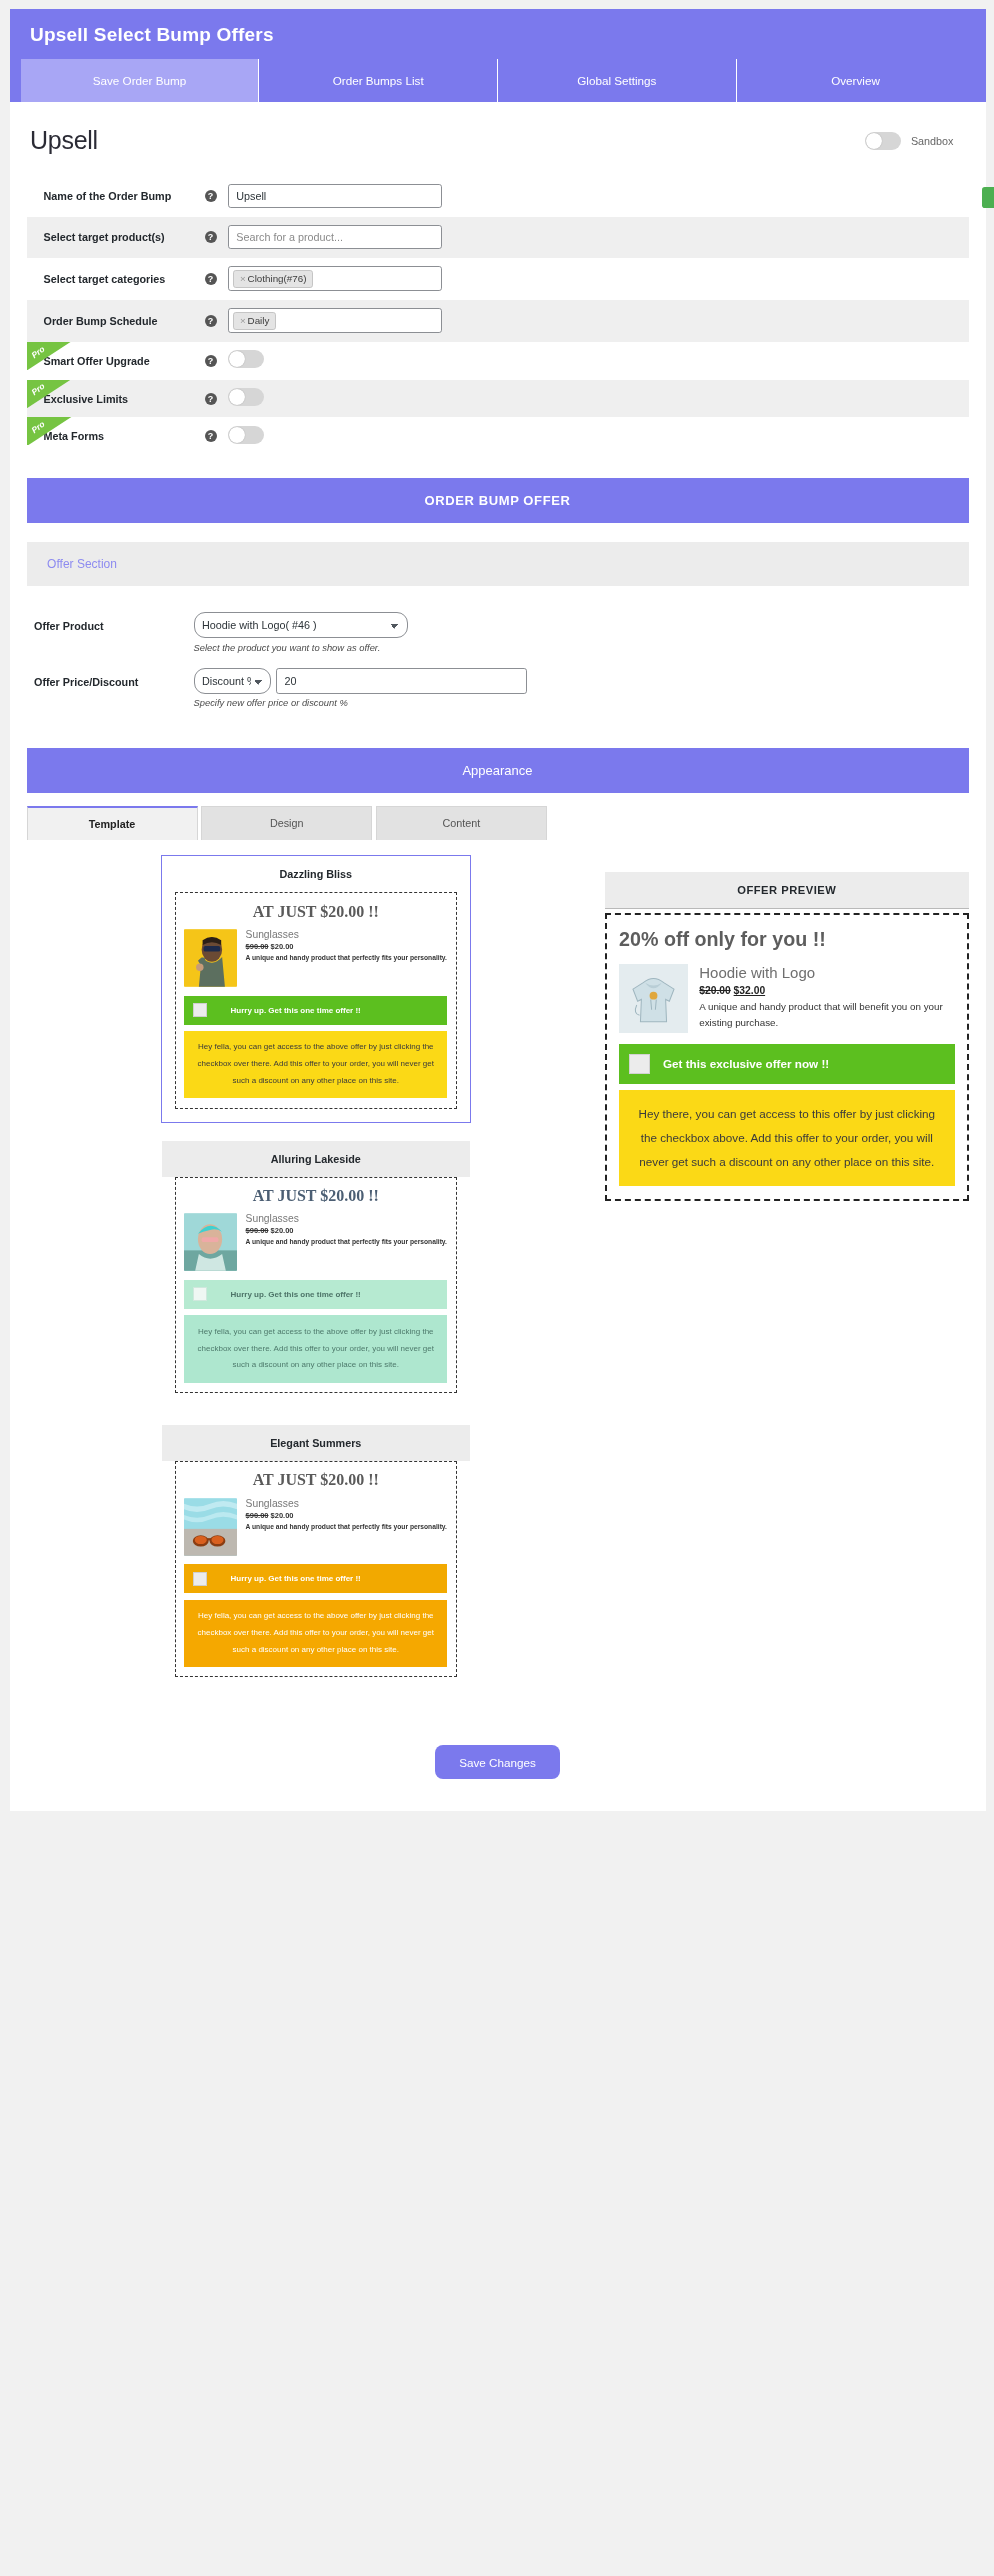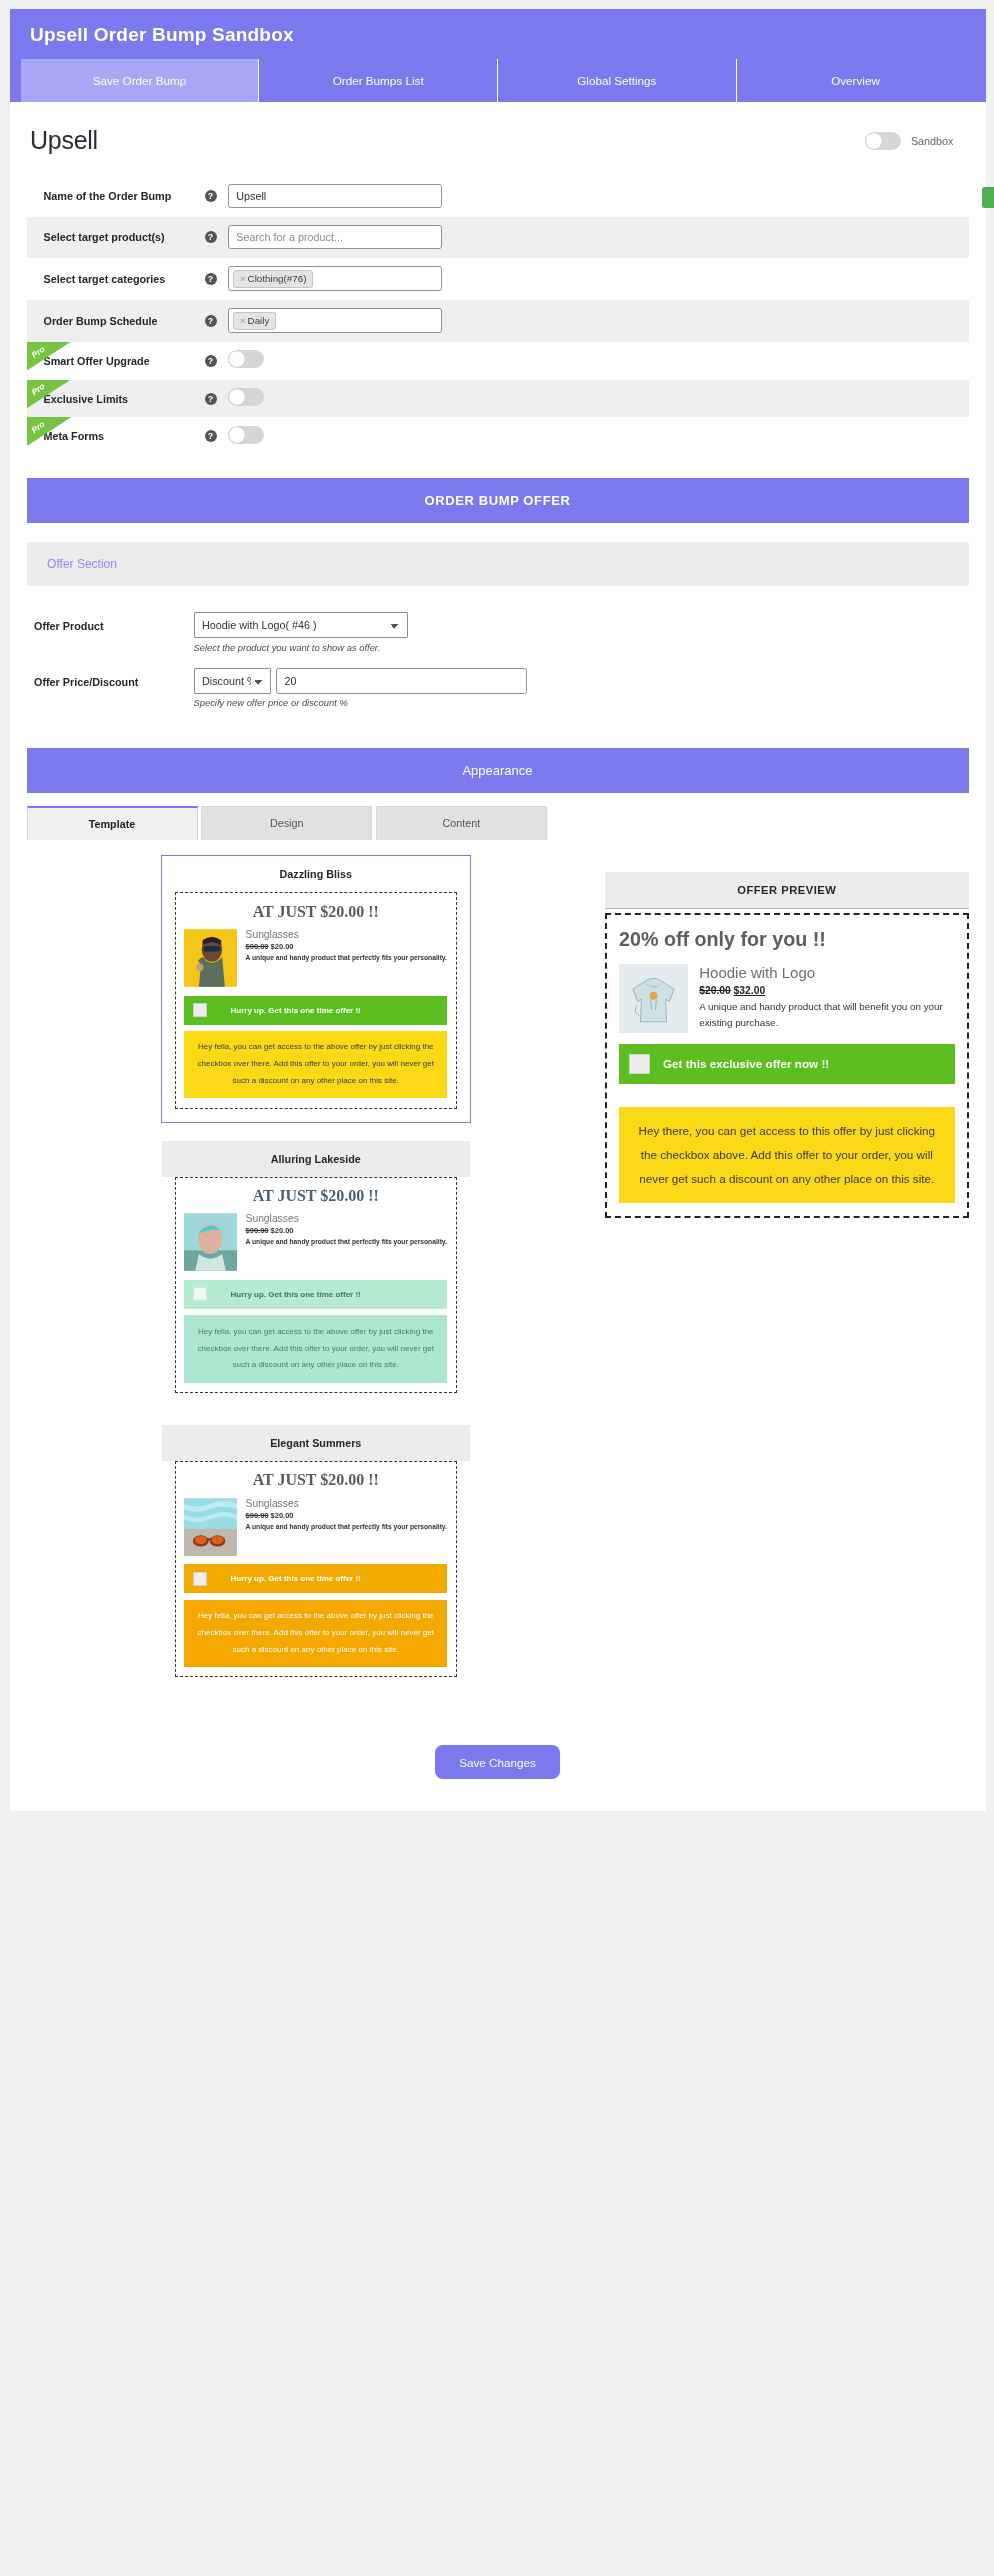--- a/index.html
+++ b/index.html
@@ -190,21 +190,21 @@
     font-weight: 700;
     color: #23282d;
     padding-left: 7.5px;
     padding-top: 8.4px;
   }
   .ocontrol { flex: 1; }
   .sel {
     width: 214px;
     height: 26px;
     border: 0.9px solid #8c8f94;
-    border-radius: 1px;
+    border-radius: 11px;
     font-size: 10.8px;
     color: #2c3338;
     background: #fff;
     padding: 0 22.5px 0 7.5px;
     font-family: "Liberation Sans", sans-serif;
     appearance: none;
     background-image: linear-gradient(45deg, transparent 50%, #50575e 50%), linear-gradient(135deg, #50575e 50%, transparent 50%);
     background-position: calc(100% - 12px) 11.2px, calc(100% - 7.5px) 11.2px;
     background-size: 4.7px 4.7px, 4.7px 4.7px;
     background-repeat: no-repeat;
@@ -367,21 +367,21 @@
   .pv-price { font-size: 10.3px; font-weight: 700; color: #222; margin-bottom: 3.7px; }
   .pv-price s { text-decoration: line-through; }
   .pv-price u { text-decoration: underline; }
   .pv-desc { font-size: 9.8px; color: #333; line-height: 1.55; }
   .pv-cta {
     background: #5cbf1f;
     display: flex;
     align-items: center;
     gap: 13px;
     padding: 9.4px 10.3px;
-    margin-bottom: 23px;
+    margin-bottom: 6px;
   }
   .pv-cta .box {
     width: 20.6px; height: 20.6px;
     background: #ececec;
     border: 0.9px solid #d2d2d2;
     flex: none;
   }
   .pv-cta .txt { font-size: 11.7px; font-weight: 700; color: #fff; }
   .pv-blurb {
     background: #fbd916;
@@ -413,21 +413,21 @@
     border-radius: 2.8px 0 0 2.8px;
   }
 </style>
 </head>
 <body>
 
 <div class="page">
   <div class="wrap">
 
     <div class="app-header">
-      <div class="app-title">Upsell Order Bump Sandbox</div>
+      <div class="app-title">Upsell Select Bump Offers</div>
     </div>
     <div class="tabs-bar">
       <div class="tab-item active">Save Order Bump</div>
       <div class="tab-item">Order Bumps List</div>
       <div class="tab-item">Global Settings</div>
       <div class="tab-item">Overview</div>
     </div>
 
     <div class="body-area">
 

